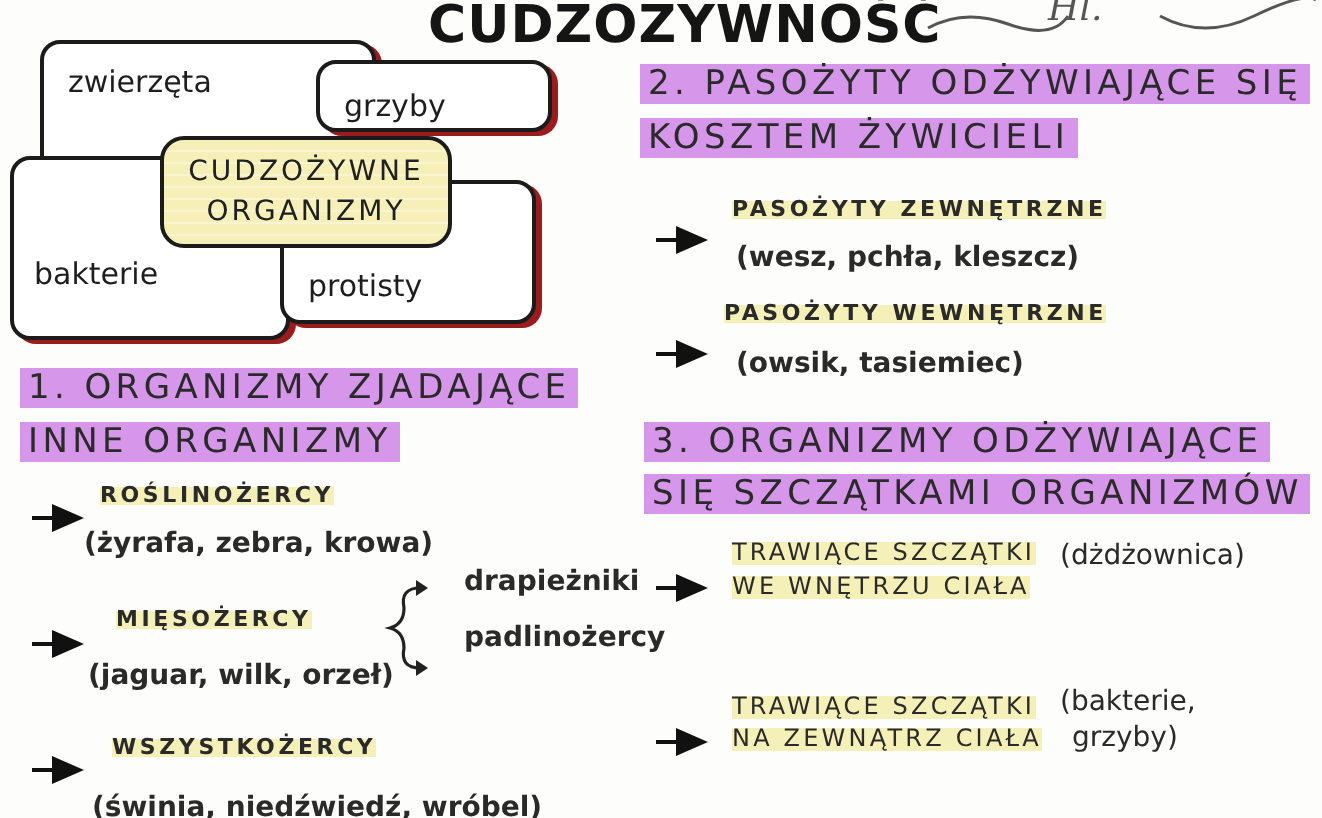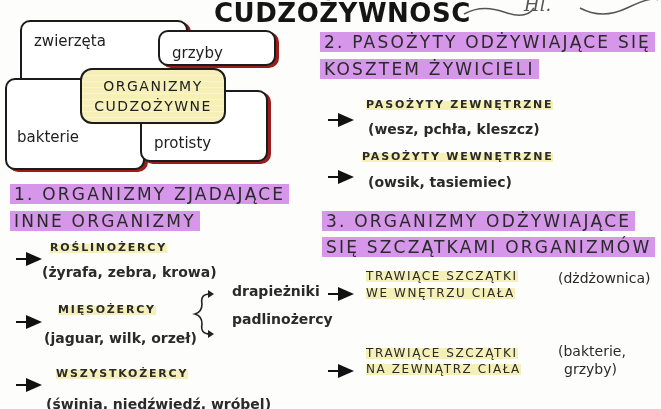--- a/index.html
+++ b/index.html
@@ -31,21 +31,21 @@
   }
   .hl {
     position:absolute; background:#d696ea; color:#2a2a2a;
     font-size:17px; letter-spacing:2.2px; line-height:20px; padding:0 4px; white-space:nowrap;text-align:right;
   }
   .yl { background:linear-gradient(180deg, rgba(0,0,0,0) 20%, #f4f0b8 20%, #f4f0b8 90%, rgba(0,0,0,0) 90%); }
   .arrow { position:absolute; width:26px; height:14px; }
   .item-title { position:absolute; font-size:11px; letter-spacing:1.8px; color:#2a2a2a; white-space:nowrap;font-weight:bold; }
   .item-sub { position:absolute; font-size:14px; color:#2a2a2a; white-space:nowrap;font-weight:bold; }
   .small-title { position:absolute; font-size:12px; letter-spacing:1.6px; color:#2a2a2a; line-height:16px; white-space:nowrap;text-align:center; }
-  .paren { position:absolute; font-size:14px; color:#2a2a2a;margin-left:28px; }
+  .paren { position:absolute; font-size:14px; color:#2a2a2a; }
 </style>
 </head>
 <body>
 
 <div class="abs title">CUDZOŻYWNOŚĆ</div>
 <svg class="abs" style="left:462px;top:0" width="199" height="24">
   <path d="M2 14 Q20 4 42 12 T72 8" stroke="#555" stroke-width="1.5" fill="none"></path>
   <path d="M118 8 Q140 20 165 8 T196 0" stroke="#555" stroke-width="1.5" fill="none"></path>
 </svg>
 <div class="abs sig" style="left:524px">Hl.</div>
@@ -56,22 +56,22 @@
 <div class="card" style="left:158px;top:30px;width:118px;height:36px">
   <span style="left:12px;top:12px">grzyby</span>
 </div>
 <div class="card" style="left:5px;top:78px;width:140px;height:92px">
   <span style="left:10px;top:48px">bakterie</span>
 </div>
 <div class="card" style="left:140px;top:90px;width:128px;height:72px">
   <span style="left:12px;top:42px">protisty</span>
 </div>
 <div class="center-card">
+  <div>CUDZOŻYWNE</div>
   <div>ORGANIZMY</div>
-  <div>CUDZOŻYWNE</div>
 </div>
 
 <div class="hl" style="left:10px;top:184px">1. ORGANIZMY ZJADAJĄCE</div>
 <div class="hl" style="left:10px;top:211px">INNE ORGANIZMY</div>
 
 <svg class="arrow" style="left:16px;top:252px" viewBox="0 0 26 14">
     <line x1="0" y1="7" x2="12" y2="7" stroke="#111" stroke-width="2"></line>
     <polygon points="10,0 26,7 10,14" fill="#111"></polygon>
   </svg>
 <div class="item-title yl" style="left:50px;top:241px">ROŚLINOŻERCY</div>

